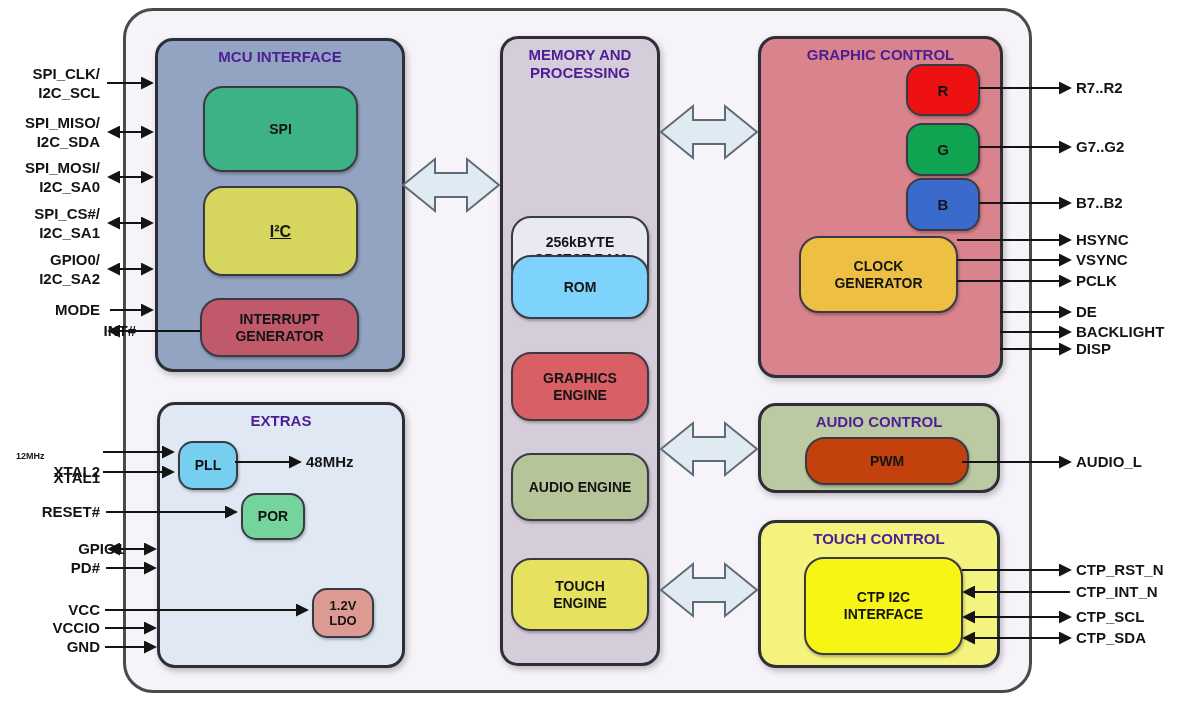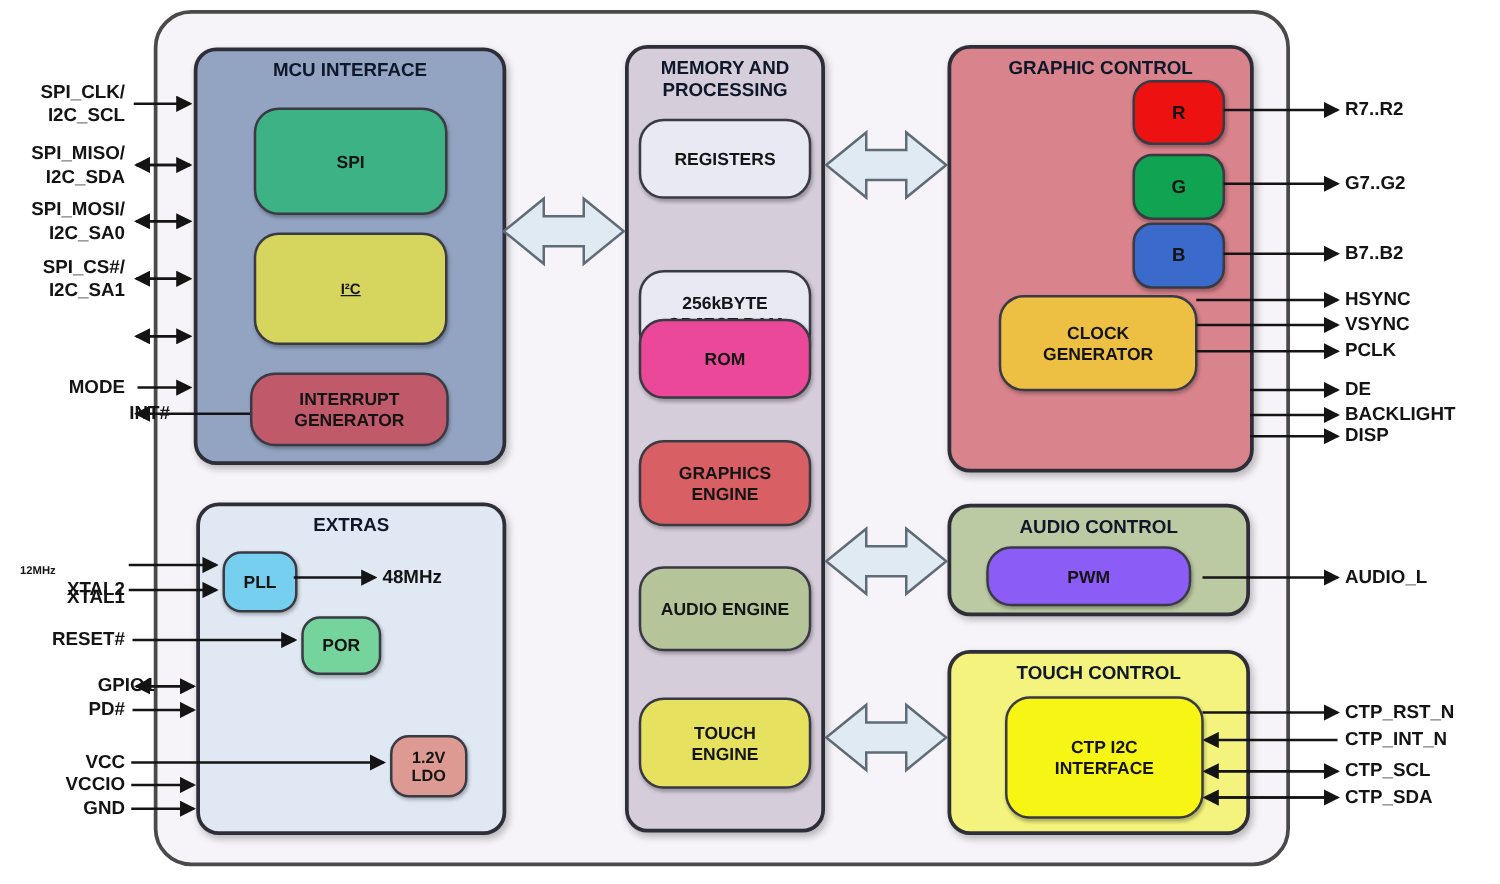--- a/index.html
+++ b/index.html
@@ -2,21 +2,21 @@
 <html><head>
 <meta charset="utf-8">
 <style>
   html,body{margin:0;padding:0;background:#ffffff;}
   .canvas{position:relative;width:1200px;height:707px;background:#ffffff;overflow:hidden;
           font-family:"Liberation Sans",sans-serif;font-weight:bold;color:#141414;}
   .outer{position:absolute;left:123px;top:8px;width:903px;height:679px;
          border:3px solid #4a4a4a;border-radius:30px;}
   .block{position:absolute;border:3px solid #2e2e38;box-shadow:2px 3px 6px rgba(0,0,0,0.25);}
   .btitle{position:absolute;top:7px;left:0;right:0;text-align:center;
-          font-size:15px;line-height:18px;color:#0f172a;white-space:pre-line;}
+          font-size:15px;line-height:18px;color:#4c1d95;white-space:pre-line;}
   .ibox{position:absolute;display:flex;align-items:center;justify-content:center;text-align:center;
         border:2px solid #3a3a44;border-radius:20px;font-size:14px;line-height:17px;
         white-space:pre-line;box-shadow:1px 2px 3px rgba(0,0,0,0.28);}
   .rgb{border-radius:16px;font-size:15px;}
   .sm{border-radius:15px;font-size:14px;}
   .pl{position:absolute;left:0;width:100px;text-align:right;font-size:15px;
       line-height:19px;white-space:pre-line;}
   .pl1{line-height:20px;}
   .pr{position:absolute;left:1076px;width:130px;text-align:left;font-size:15px;line-height:20px;}
   .freq-note{position:absolute;font-size:9px;line-height:10px;}
@@ -26,59 +26,58 @@
 </head>
 <body>
 
 <div class="canvas">
 
   <div class="outer" style="background: rgb(246, 244, 248);"></div>
 
   <div class="block" style="left: 155px; top: 38px; width: 244px; height: 328px; border-radius: 18px; background: rgb(147, 164, 194);">
     <div class="btitle">MCU INTERFACE</div>
     <div class="ibox" style="left: 45px; top: 45px; width: 151px; height: 82px; background: rgb(61, 178, 132);">SPI</div>
-    <div class="ibox" style="left: 45px; top: 145px; width: 151px; height: 86px; font-size: 12px; background: rgb(214, 214, 94); text-decoration: underline;">I²C</div>
+    <div class="ibox" style="left: 45px; top: 145px; width: 151px; height: 86px; font-size: 16px; background: rgb(214, 214, 94); text-decoration: underline;">I²C</div>
     <div class="ibox" style="left: 42px; top: 257px; width: 155px; height: 55px; background: rgb(192, 90, 107);">INTERRUPT
 GENERATOR</div>
   </div>
 
   <div class="block" style="left: 157px; top: 402px; width: 242px; height: 260px; border-radius: 18px; background: rgb(224, 233, 243);">
     <div class="btitle">EXTRAS</div>
     <div class="ibox sm" style="left: 18px; top: 36px; width: 56px; height: 45px; background: rgb(118, 207, 238);">PLL</div>
     <div class="ibox sm" style="left: 81px; top: 88px; width: 60px; height: 43px; background: rgb(116, 212, 156);">POR</div>
     <div class="ibox sm" style="left: 152px; top: 183px; width: 58px; height: 46px; font-size: 13px; line-height: 15px; background: rgb(221, 154, 146);">1.2V
 LDO</div>
   </div>
 
   <div class="block" style="left: 500px; top: 36px; width: 154px; height: 624px; border-radius: 18px; background: rgb(213, 205, 218);">
     <div class="btitle">MEMORY AND
 PROCESSING</div>
-    <div class="ibox" style="left: 8px; top: 56px; width: 134px; height: 60px; background: rgb(233, 233, 244);">REGISTERS</div>
     <div class="ibox" style="left: 8px; top: 133px; width: 134px; height: 66px; background: rgb(233, 233, 244); margin-top: 44px;">256kBYTE
 OBJECT RAM</div>
-    <div class="ibox" style="left: 8px; top: 216px; width: 134px; height: 60px; background: #ec4899;">ROM</div>
+    <div class="ibox" style="left: 8px; top: 216px; width: 134px; height: 60px; background: #7dd3fc;">ROM</div>
     <div class="ibox" style="left: 8px; top: 313px; width: 134px; height: 65px; background: rgb(216, 95, 99);">GRAPHICS
 ENGINE</div>
     <div class="ibox" style="left: 8px; top: 414px; width: 134px; height: 64px; background: rgb(182, 197, 153);">AUDIO ENGINE</div>
     <div class="ibox" style="left: 8px; top: 519px; width: 134px; height: 69px; background: rgb(230, 226, 95);">TOUCH
 ENGINE</div>
   </div>
 
   <div class="block" style="left: 758px; top: 36px; width: 239px; height: 336px; border-radius: 18px; background: rgb(217, 131, 140);">
     <div class="btitle">GRAPHIC CONTROL</div>
     <div class="ibox rgb" style="left: 145px; top: 25px; width: 70px; height: 48px; background: rgb(238, 17, 17);">R</div>
     <div class="ibox rgb" style="left: 145px; top: 84px; width: 70px; height: 49px; background: rgb(15, 163, 82);">G</div>
     <div class="ibox rgb" style="left: 145px; top: 139px; width: 70px; height: 49px; background: rgb(58, 106, 204);">B</div>
     <div class="ibox" style="left: 38px; top: 197px; width: 155px; height: 73px; background: rgb(237, 192, 68);">CLOCK
 GENERATOR</div>
   </div>
 
   <div class="block" style="left: 758px; top: 403px; width: 236px; height: 84px; border-radius: 18px; background: rgb(187, 202, 162);">
     <div class="btitle">AUDIO CONTROL</div>
-    <div class="ibox" style="left: 28px; top: 31px; width: 160px; height: 44px; background: #8b5cf6;">PWM</div>
+    <div class="ibox" style="left: 44px; top: 31px; width: 160px; height: 44px; background: #c2410c;">PWM</div>
   </div>
 
   <div class="block" style="left: 758px; top: 520px; width: 236px; height: 142px; border-radius: 18px; background: rgb(243, 243, 126);">
     <div class="btitle">TOUCH CONTROL</div>
     <div class="ibox" style="left: 43px; top: 34px; width: 155px; height: 94px; background: rgb(247, 245, 19);">CTP I2C
 INTERFACE</div>
   </div>
 
   <svg class="overlay" width="1200" height="707" viewBox="0 0 1200 707">
     <defs>
@@ -141,20 +140,22 @@
   </svg>
 
   <div class="pl" style="top:64px;">SPI_CLK/
 I2C_SCL</div>
   <div class="pl" style="top:113px;">SPI_MISO/
 I2C_SDA</div>
   <div class="pl" style="top:158px;">SPI_MOSI/
 I2C_SA0</div>
   <div class="pl" style="top:204px;">SPI_CS#/
 I2C_SA1</div>
+  <div class="pl" style="top:250px;">GPIO0/
+I2C_SA2</div>
   <div class="pl pl1" style="top:300px;">MODE</div>
   <div class="pl pl1" style="top:321px;padding-left:36px;">INT#</div>
 
   <div class="freq-note" style="left:16px;top:451px;text-align:right;">12MHz</div>
   <div class="pl pl1" style="top:442px;margin-top:26px;">XTAL1</div>
   <div class="pl pl1" style="top:462px;">XTAL2</div>
   <div class="pl pl1" style="top:502px;">RESET#</div>
   <div class="pl pl1" style="top:539px;padding-left:24px;">GPIO1</div>
   <div class="pl pl1" style="top:558px;">PD#</div>
   <div class="pl pl1" style="top:600px;">VCC</div>

